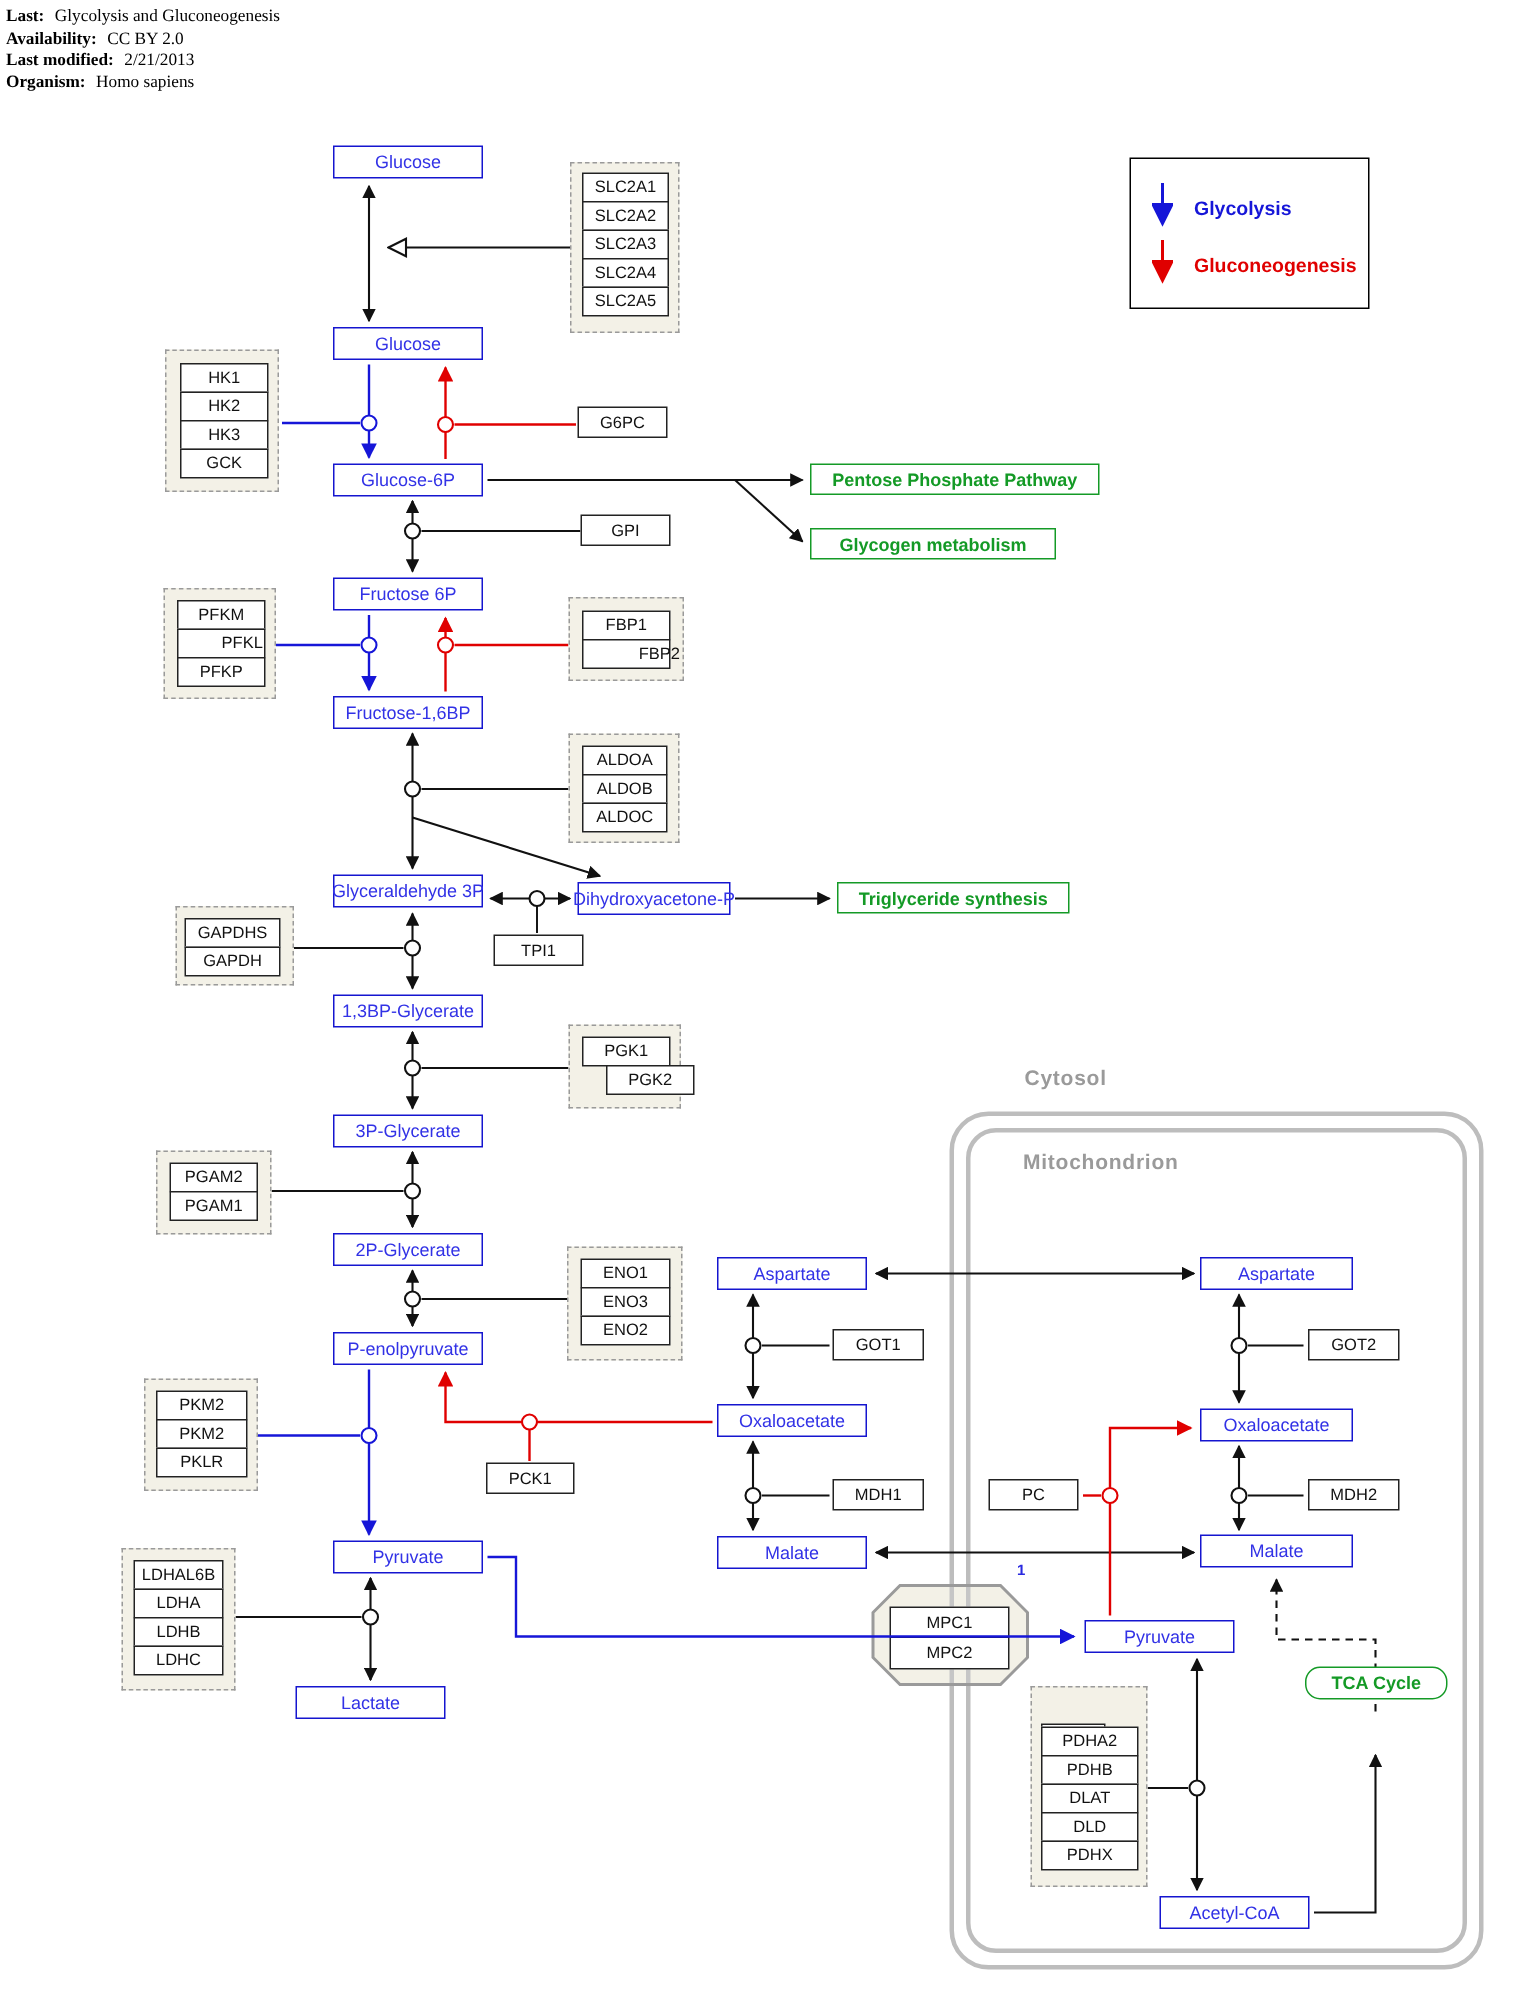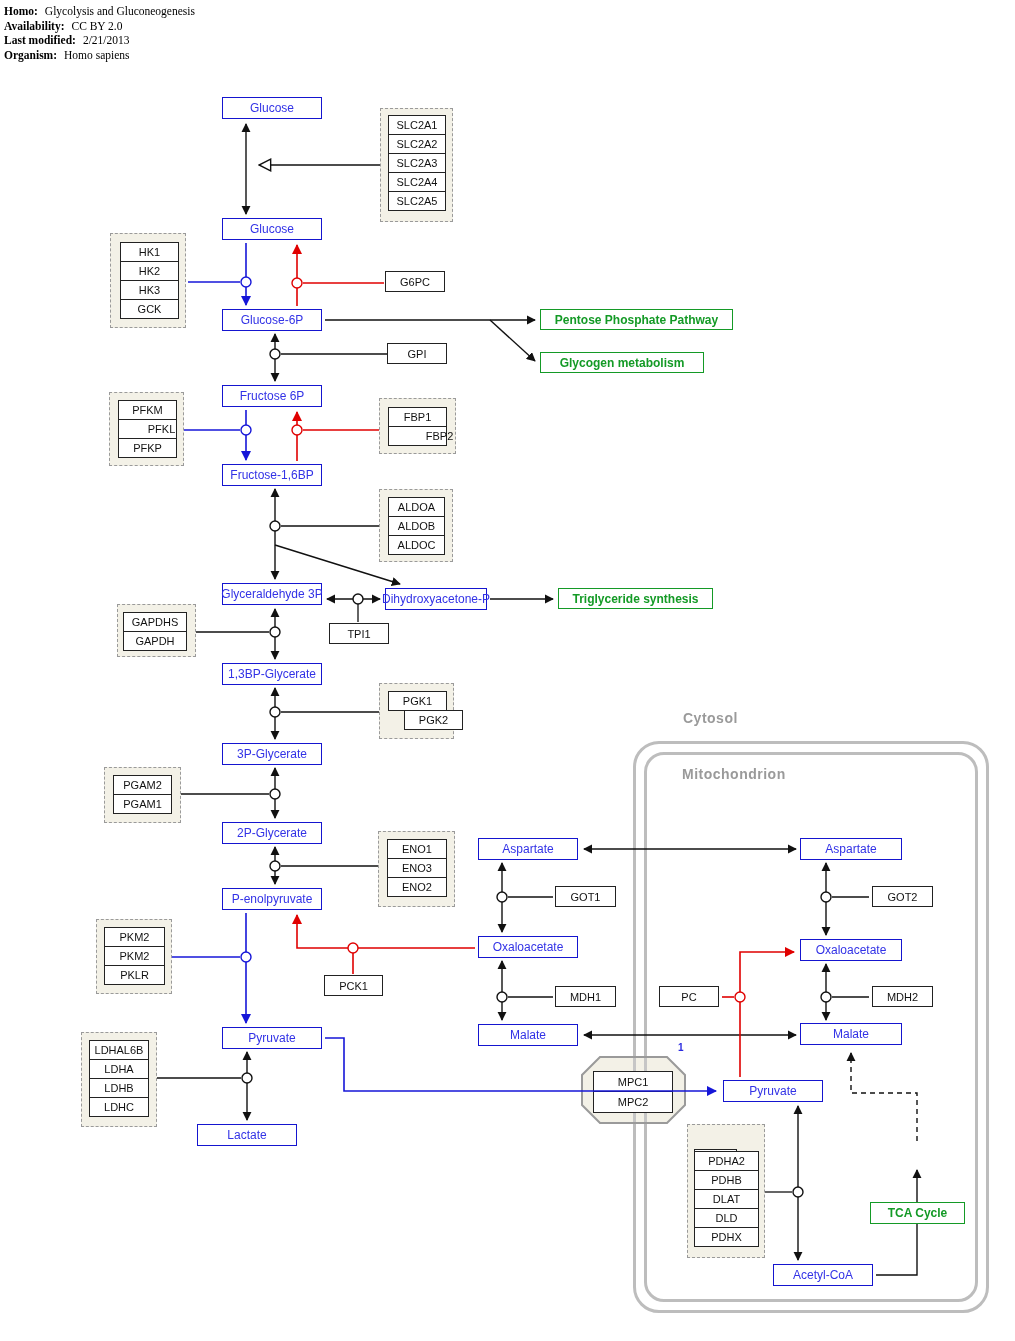--- a/index.html
+++ b/index.html
@@ -30,33 +30,57 @@
   .mpcitem{border:1.3px solid #222;color:#111;font-size:11px;}
   .supnote{position:absolute;color:#2a2ae0;font-size:10px;font-weight:bold;}
 </style>
 </head>
 <body>
 
 <div id="canvas">
 
   <div id="header">
     <div class="hrow">
-      <span class="hlabel">Homo:</span><span>Glycolysis and Gluconeogenesis</span>
+      <span class="hlabel">Last:</span><span>Glycolysis and Gluconeogenesis</span>
     </div>
     <div class="hrow">
       <span class="hlabel">Availability:</span><span>CC BY 2.0</span>
     </div>
     <div class="hrow">
       <span class="hlabel">Last modified:</span><span>2/21/2013</span>
     </div>
     <div class="hrow">
       <span class="hlabel">Organism:</span><span>Homo sapiens</span>
     </div>
   </div>
 
+  <div id="legend">
+    <div class="legrow" style="top:14px;">
+      <svg width="14" height="36">
+        <defs>
+            <marker id="lgb" viewBox="0 0 10 10" refX="8" refY="5" markerWidth="8" markerHeight="8" orient="auto">
+              <path d="M0,0 L10,5 L0,10 z" fill="#1616d8"></path>
+            </marker>
+          </defs>
+        <line x1="7" y1="2" x2="7" y2="28" stroke="#1616d8" stroke-width="2" marker-end="url(#lgb)"></line>
+      </svg>
+      <span class="leglabel" style="color:#1616d8;">Glycolysis</span>
+    </div>
+    <div class="legrow" style="top:52px;">
+      <svg width="14" height="36">
+        <defs>
+            <marker id="lgr" viewBox="0 0 10 10" refX="8" refY="5" markerWidth="8" markerHeight="8" orient="auto">
+              <path d="M0,0 L10,5 L0,10 z" fill="#e00000"></path>
+            </marker>
+          </defs>
+        <line x1="7" y1="2" x2="7" y2="28" stroke="#e00000" stroke-width="2" marker-end="url(#lgr)"></line>
+      </svg>
+      <span class="leglabel" style="color:#e00000;">Gluconeogenesis</span>
+    </div>
+  </div>
 
   <div class="complabel" style="left:683px;top:710px;">Cytosol</div>
   <div class="comp" style="left:633px;top:741px;width:350px;height:566px;"></div>
   <div class="comp" style="left:644px;top:752px;width:328px;height:544px;border-radius:20px;"></div>
   <div class="complabel" style="left:682px;top:766px;">Mitochondrion</div>
 
   <svg id="conn">
     <defs>
       <marker id="mkb" viewBox="0 0 10 10" refX="9" refY="5" markerWidth="6.5" markerHeight="6.5" orient="auto-start-reverse">
           <path d="M0,0 L10,5 L0,10 z" fill="#111"></path>
@@ -186,21 +210,21 @@
       <div class="node" style="left: 478px; top: 936px; width: 100px; height: 22px;">Oxaloacetate</div>
       <div class="node" style="left: 478px; top: 1024px; width: 100px; height: 22px;">Malate</div>
       <div class="node" style="left: 800px; top: 838px; width: 102px; height: 22px;">Aspartate</div>
       <div class="node" style="left: 800px; top: 939px; width: 102px; height: 22px;">Oxaloacetate</div>
       <div class="node" style="left: 800px; top: 1023px; width: 102px; height: 22px;">Malate</div>
       <div class="node" style="left: 723px; top: 1080px; width: 100px; height: 22px;">Pyruvate</div>
       <div class="node" style="left: 773px; top: 1264px; width: 100px; height: 22px;">Acetyl-CoA</div>
       <div class="pathway" style="left: 540px; top: 309px; width: 193px; height: 21px;">Pentose Phosphate Pathway</div>
       <div class="pathway" style="left: 540px; top: 352px; width: 164px; height: 21px;">Glycogen metabolism</div>
       <div class="pathway" style="left: 558px; top: 588px; width: 155px; height: 21px;">Triglyceride synthesis</div>
-      <div class="pathway" style="left: 870px; top: 1202px; width: 95px; height: 22px;">TCA Cycle</div>
+      <div class="pathway" style="left: 870px; top: 1111px; width: 95px; height: 22px; border-radius: 10px;">TCA Cycle</div>
       <div class="enzyme" style="left: 385px; top: 271px; width: 60px; height: 21px;">G6PC</div>
       <div class="enzyme" style="left: 387px; top: 343px; width: 60px; height: 21px;">GPI</div>
       <div class="enzyme" style="left: 329px; top: 623px; width: 60px; height: 21px;">TPI1</div>
       <div class="enzyme" style="left: 555px; top: 886px; width: 61px; height: 21px;">GOT1</div>
       <div class="enzyme" style="left: 872px; top: 886px; width: 61px; height: 21px;">GOT2</div>
       <div class="enzyme" style="left: 324px; top: 975px; width: 59px; height: 21px;">PCK1</div>
       <div class="enzyme" style="left: 555px; top: 986px; width: 61px; height: 21px;">MDH1</div>
       <div class="enzyme" style="left: 659px; top: 986px; width: 60px; height: 21px;">PC</div>
       <div class="enzyme" style="left: 872px; top: 986px; width: 61px; height: 21px;">MDH2</div>
       <div class="group" style="left: 380px; top: 108px; width: 73px; height: 114px;"></div>

